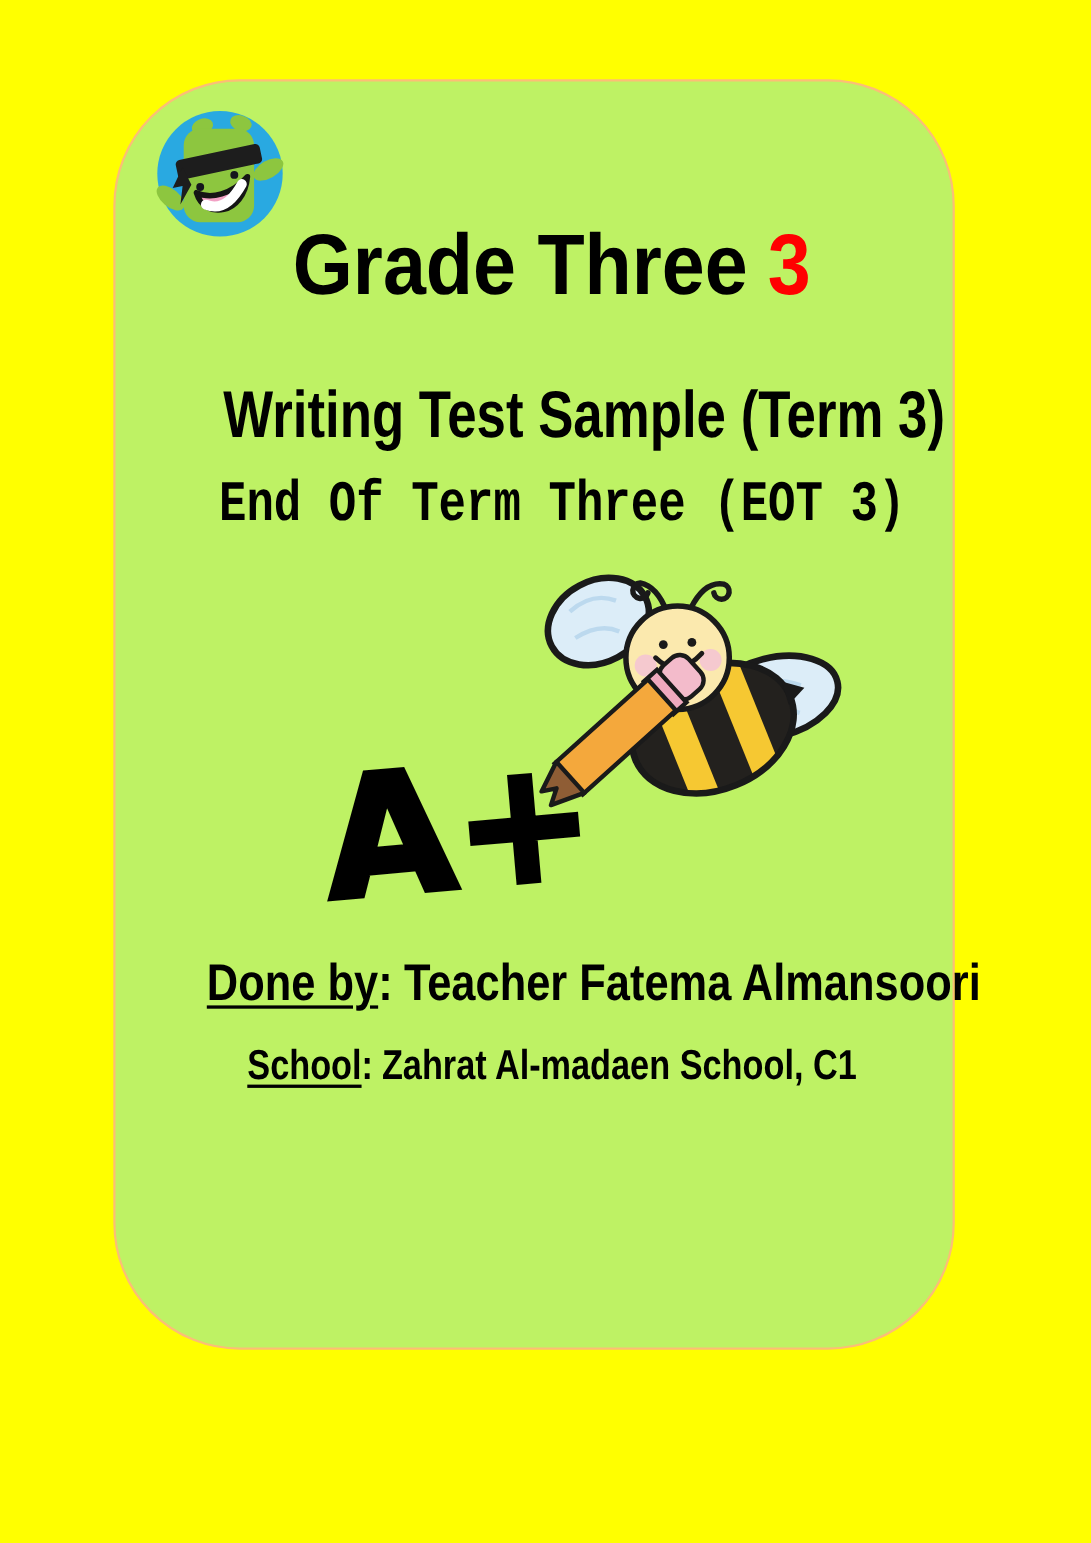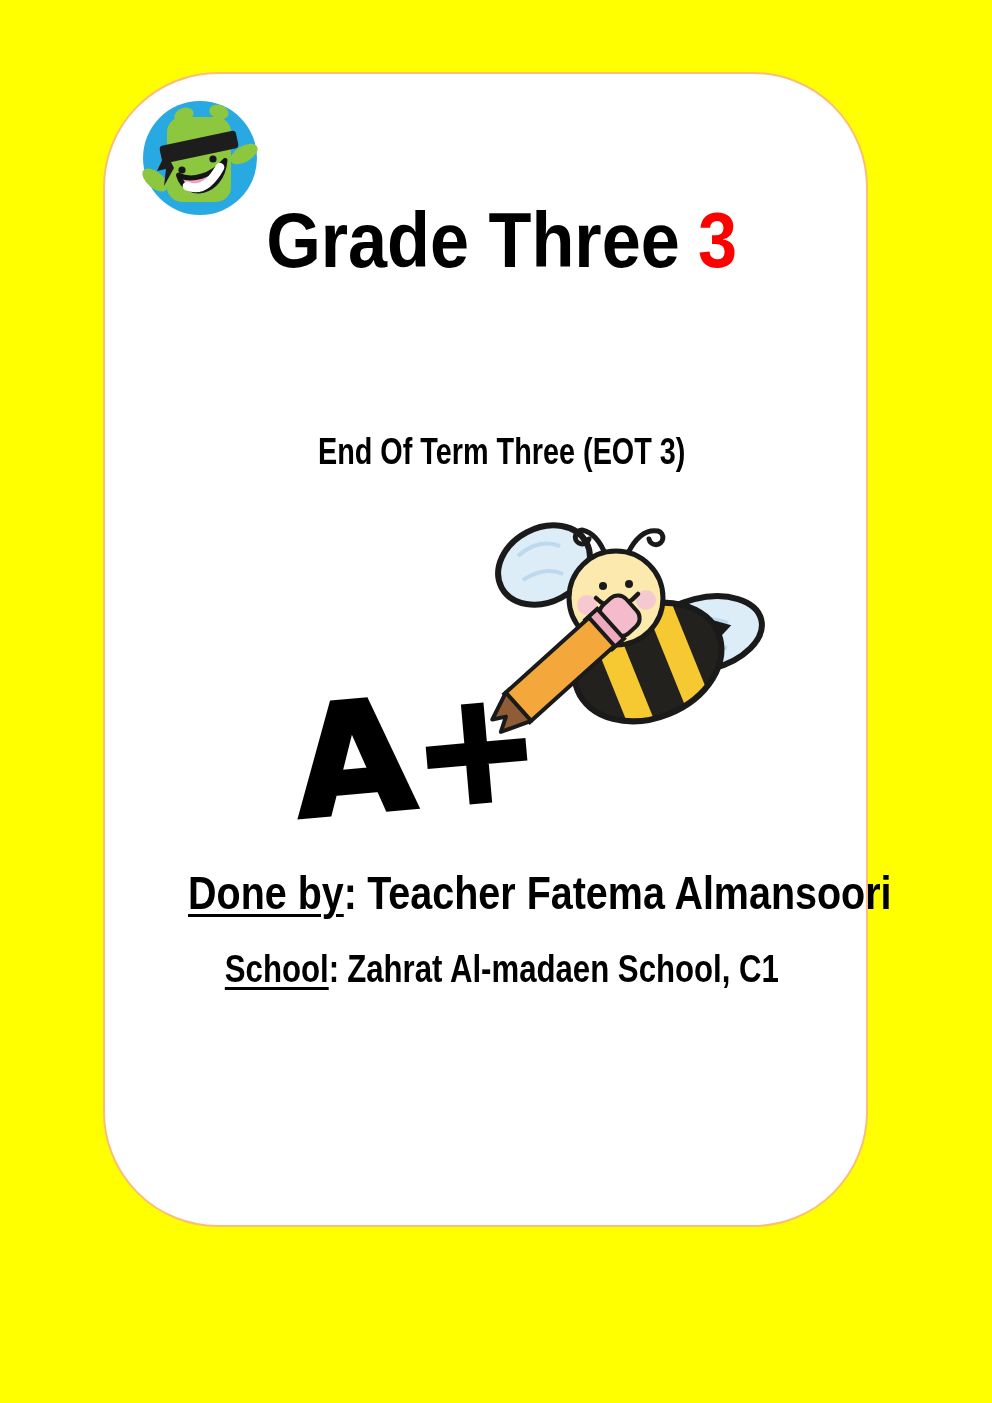--- a/index.html
+++ b/index.html
@@ -2,31 +2,31 @@
 <html><head>
 <meta charset="utf-8">
 <style>
   html,body{margin:0;padding:0;background:#FFFF00;}
   .page{
     position:relative;width:992px;height:1403px;background:#FFFF00;
     overflow:hidden;font-family:"Liberation Sans",sans-serif;
   }
   .card{
     position:absolute;left:103px;top:72px;width:765px;height:1155px;
-    background:#ffffff;border:2px solid #FBBE76;border-radius:115px;
+    background:#bef264;border:2px solid #FBBE76;border-radius:115px;
     box-sizing:border-box;
   }
   .line{
     position:absolute;left:16px;width:100%;text-align:center;
     white-space:nowrap;font-weight:bold;color:#000;line-height:1;
   }
   .sx{display:inline-block;transform:scaleX(var(--sx,0.84));transform-origin:50% 50%;}
   .title   {top:127px;font-size:78px;}
   .subtitle{top:273px;font-size:60px;}
-  .termline{top:360px;font-size:36px;}
+  .termline{top:360px;font-size:52px;font-family:Liberation Mono, monospace;}
   .doneby  {top:795px;font-size:47px;}
   .email   {top:850px;font-size:35px;}
   .school  {top:876px;font-size:38px;}
   .year    {top:1031px;font-size:38px;}
   .red{color:#FF0000;margin-left:0.26em;}
   .ul{text-decoration:underline;text-decoration-thickness:3px;text-underline-offset:5px;}
   .after-colon{margin-left:0.26em;}
   .mascot{position:absolute;left:35px;top:26px;width:120px;height:118px;}
   .clipart{position:absolute;left:165px;top:420px;width:520px;height:335px;}
 </style>
@@ -56,20 +56,23 @@
         <path d="M47 84 Q64 94 82 70" stroke="#FFFFFF" stroke-width="9" fill="none" stroke-linecap="round"></path>
       </g>
     </svg>
 
     <div class="line title">
       <span class="sx" style="--sx:0.9">
         <span>Grade Three</span><span class="red">3</span>
       </span>
     </div>
 
+    <div class="line subtitle">
+      <span class="sx" style="--sx:0.8">Writing Test Sample (Term 3)</span>
+    </div>
 
     <div class="line termline">
       <span class="sx" style="--sx:0.8">End Of Term Three (EOT 3)</span>
     </div>
 
     <svg class="clipart" viewBox="0 0 520 335" aria-hidden="true">
       <g>
         <ellipse cx="274" cy="71" rx="48" ry="37" transform="rotate(-28 274 71)" fill="#DCEDF8" stroke="#1A1A1A" stroke-width="6"></ellipse>
         <path d="M248 62 q20 -18 42 -10 M253 86 q22 -14 40 -6" stroke="#BCD9EE" stroke-width="4" fill="none"></path>
       </g>

